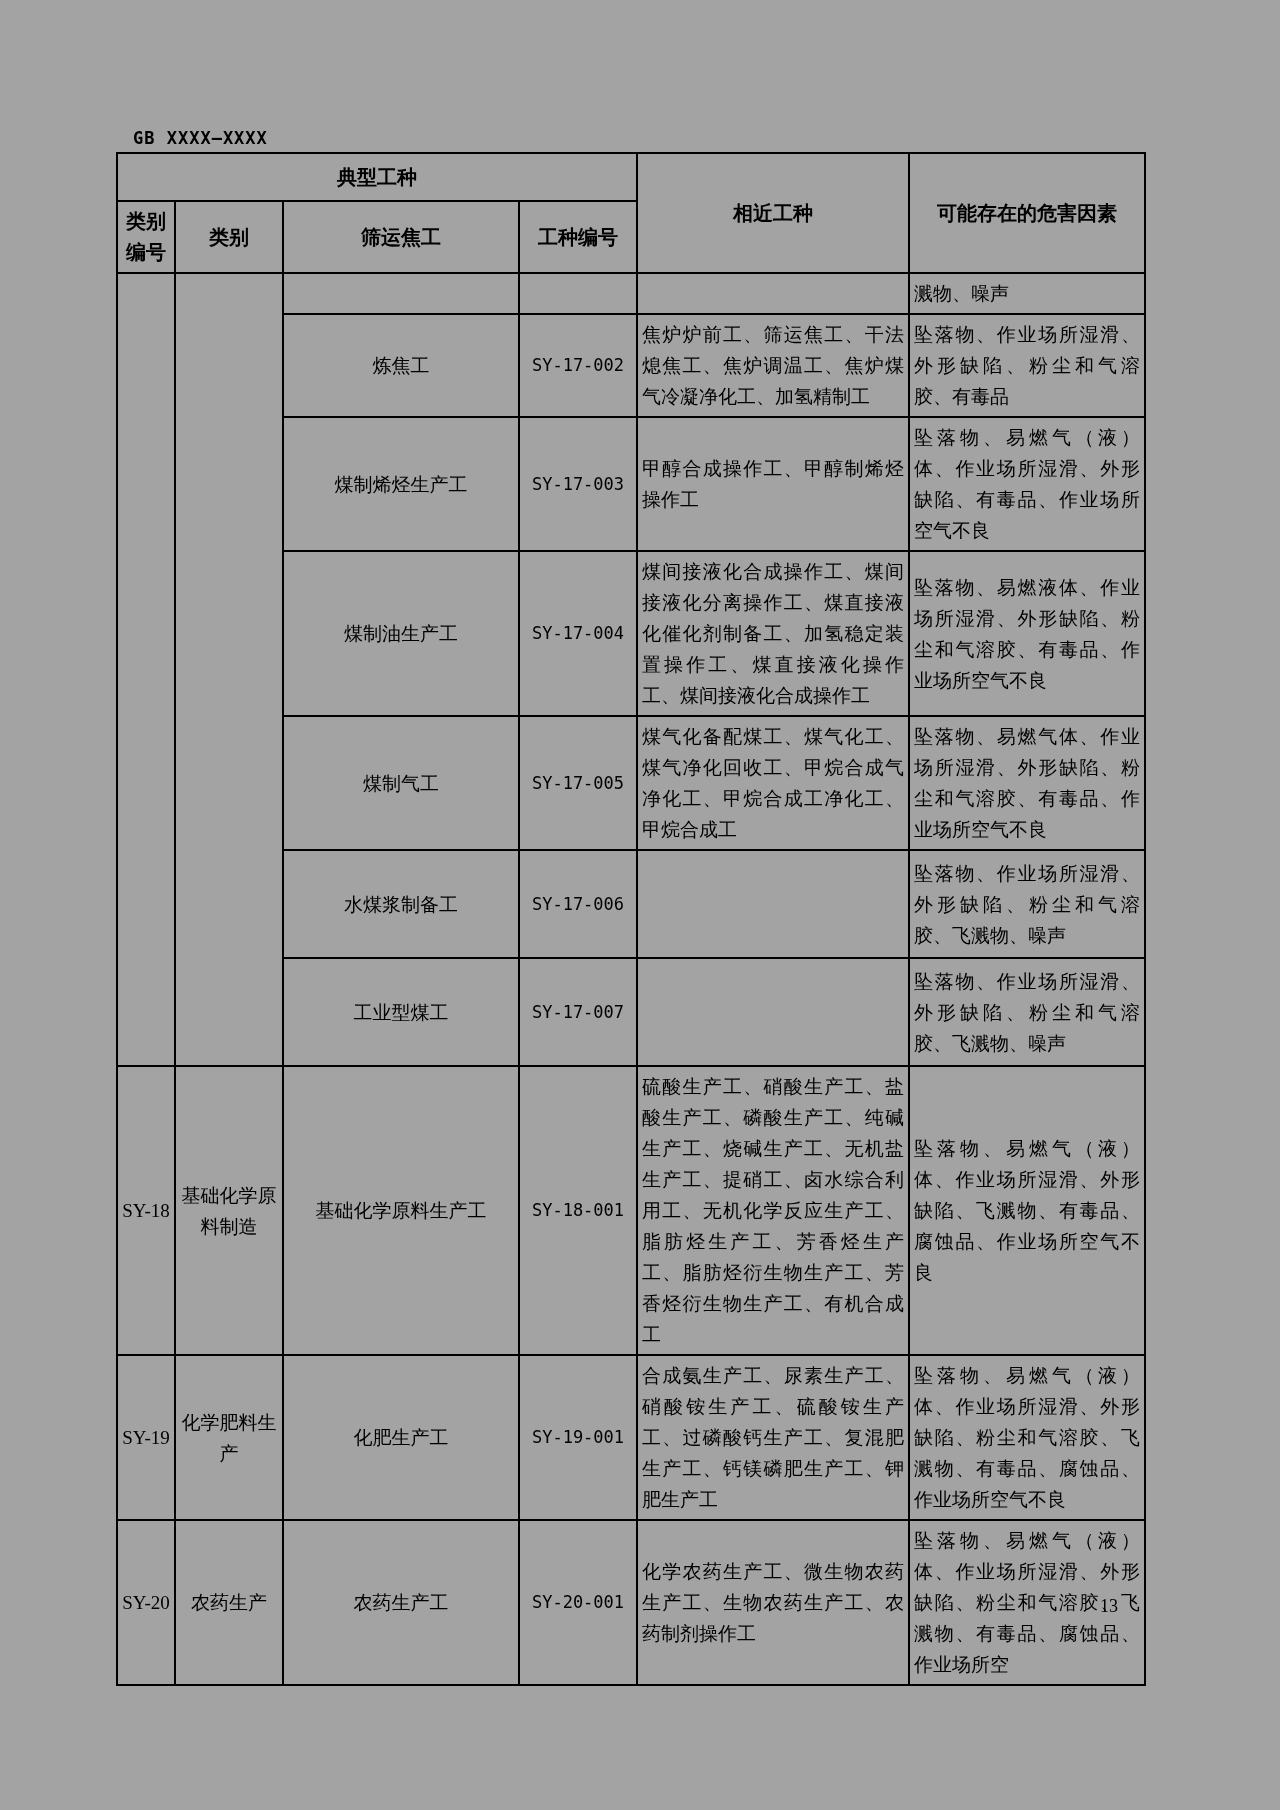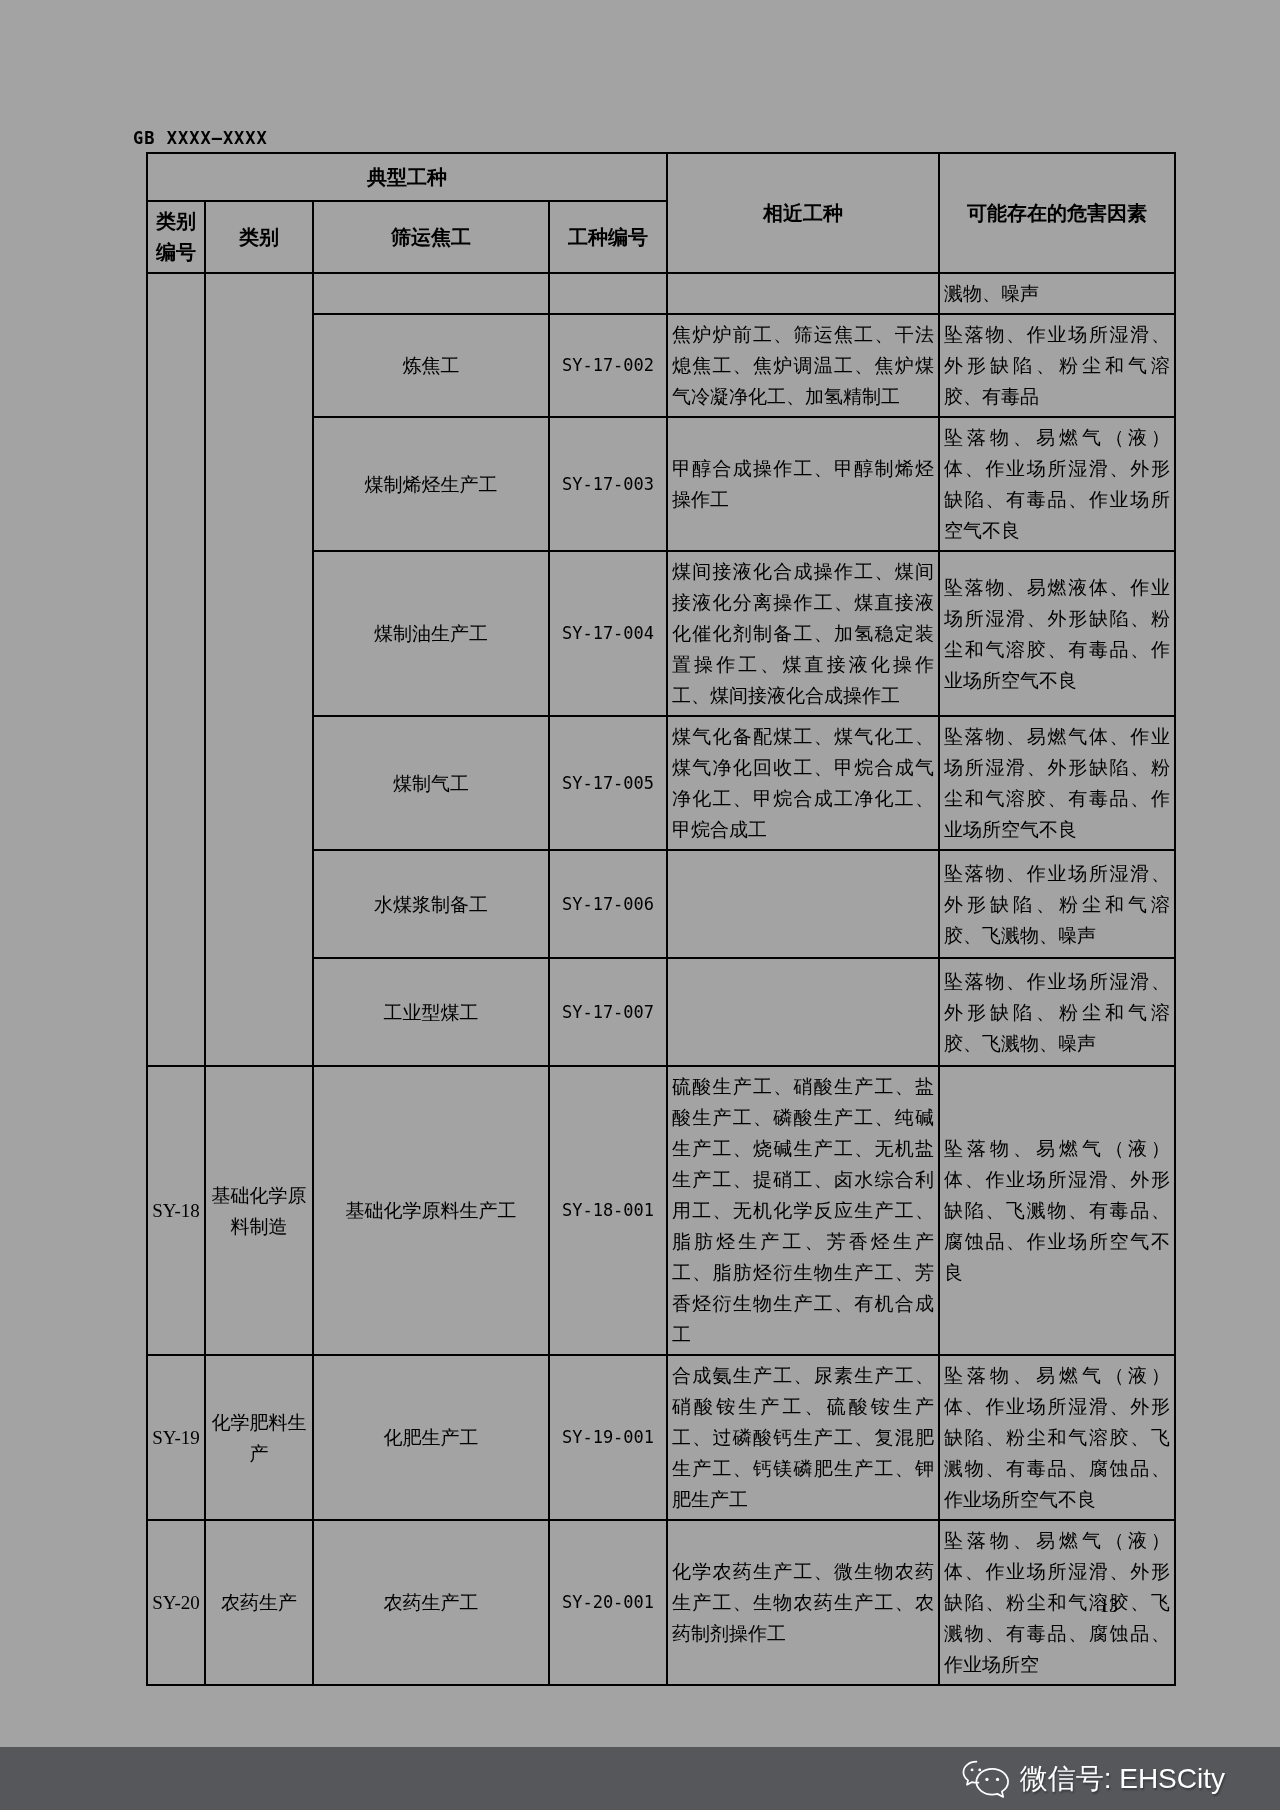--- a/index.html
+++ b/index.html
@@ -10,21 +10,21 @@
     overflow:hidden;
     font-family:"Liberation Serif","DejaVu Serif",serif;
     color:#000;
   }
   .doc-code{
     position:absolute;left:133px;top:128px;
     font-family:"DejaVu Sans Mono",monospace;
     font-size:17px;font-weight:bold;letter-spacing:1px;
   }
   table.jobs{
-    position:absolute;left:146px;top:152px;
+    position:absolute;left:116px;top:152px;
     border-collapse:collapse;
     table-layout:fixed;
     width:1028px;
     font-size:19px;
   }
   table.jobs td{
     border:2px solid #000;
     vertical-align:middle;
     padding:4px 4px;
     line-height:31px;
@@ -164,25 +164,14 @@
       <td class="c-name">农药生产工</td>
       <td class="c-code">SY-20-001</td>
       <td class="c-sim">化学农药生产工、微生物农药生产工、生物农药生产工、农药制剂操作工</td>
       <td class="c-haz">坠落物、易燃气（液）体、作业场所湿滑、外形缺陷、粉尘和气溶胶、飞溅物、有毒品、腐蚀品、作业场所空</td>
     </tr>
   </tbody>
     </table>
 
   <div class="page-number">13</div>
 
-  <div class="footer-bar" style="background: rgb(86, 87, 91);">
-    <svg class="wx-icon" viewBox="0 0 50 42" xmlns="http://www.w3.org/2000/svg">
-      <path d="M15 3 C7.3 3 1.5 8 1.5 14 c0 3.4 1.9 6.4 4.8 8.4 L5.2 27 l5.4-2.8 c1.5 .4 3 .6 4.4 .6 .7 0 1.4 0 2.1 -.1" fill="none" stroke="#ffffff" stroke-width="1.8" stroke-linecap="round" stroke-linejoin="round"></path>
-      <circle cx="10.5" cy="11.5" r="1.5" fill="#ffffff"></circle>
-      <circle cx="18.5" cy="11.5" r="1.5" fill="#ffffff"></circle>
-      <path d="M31.5 10.5 c-9.1 0-16.5 6-16.5 13.4 0 7.4 7.4 13.4 16.5 13.4 1.9 0 3.7-.3 5.4-.8 l6 3.2 -1.3-5.7 c3.9-2.4 6.4-6.1 6.4-10.1 0-7.4-7.4-13.4-16.5-13.4z" fill="none" stroke="#ffffff" stroke-width="1.8" stroke-linecap="round" stroke-linejoin="round"></path>
-      <circle cx="26" cy="21.5" r="1.7" fill="#ffffff"></circle>
-      <circle cx="37" cy="21.5" r="1.7" fill="#ffffff"></circle>
-    </svg>
-    <span class="wx-label">微信号: EHSCity</span>
-  </div>
 
 </div>
 
 </body></html>

